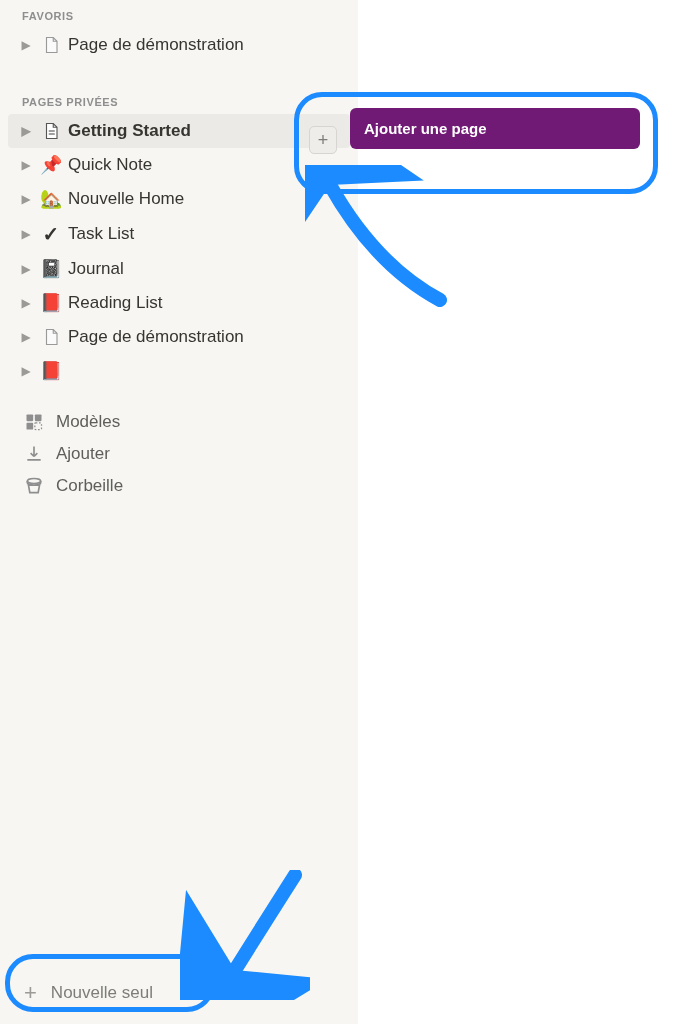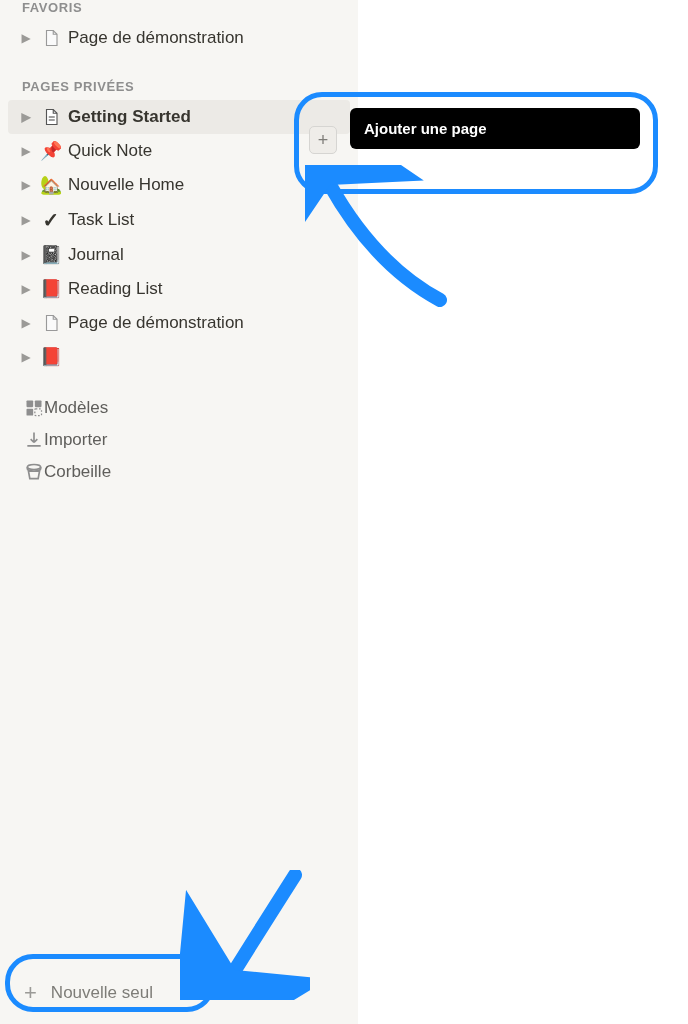--- a/index.html
+++ b/index.html
@@ -16,25 +16,25 @@
       height: 100%;
       background: #f7f6f3;
       display: flex;
       flex-direction: column;
       position: relative;
     }
     .section {
       padding: 0 8px;
     }
     .section-header {
-      font-size: 13px;
+      font-size: 11px;
       font-weight: 600;
       letter-spacing: 0.6px;
       color: #8e8e8e;
-      padding: 0 14px 6px 14px;
+      padding: 10px 14px 6px 14px;
       display: flex;
       justify-content: space-between;
     }
     .pages-private-header {
       margin-top: 24px;
     }
     .item {
       display: flex;
       align-items: center;
       padding: 6px 10px;
@@ -78,20 +78,21 @@
     .utility-section {
       padding: 18px 8px 0 8px;
     }
     .utility-item {
       display: flex;
       align-items: center;
       padding: 6px 16px;
       cursor: pointer;
       font-size: 17px;
       color: #5f5e5b;
+      gap: 12px;
     }
     .utility-icon {
       width: 20px;
       height: 20px;
       display: inline-flex;
       align-items: center;
       justify-content: center;
       color: #8e8e8e;
     }
     .spacer { flex: 1; }
@@ -118,21 +119,21 @@
       font-size: 18px;
       position: absolute;
       left: 309px;
       top: 126px;
       cursor: pointer;
     }
     .tooltip {
       position: absolute;
       left: 350px;
       top: 108px;
-      background: #000000;
+      background: #701a75;
       color: #fff;
       padding: 10px 14px;
       border-radius: 6px;
       width: 290px;
       font-size: 15px;
       line-height: 1.4;
     }
     .tooltip-title {
       font-weight: 600;
       color: #fff;
@@ -275,21 +276,21 @@
           </svg>
       </span>
       <span>Modèles</span>
     </div>
     <div class="utility-item">
       <span class="utility-icon">
         <svg viewBox="0 0 24 24" width="20" height="20" fill="none" stroke="#8e8e8e" stroke-width="2">
             <path d="M12 3v12m0 0l-4-4m4 4l4-4M4 19h16"></path>
           </svg>
       </span>
-      <span>Importer</span>
+      <span>Ajouter</span>
     </div>
     <div class="utility-item">
       <span class="utility-icon">
         <svg viewBox="0 0 24 24" width="20" height="20" fill="none" stroke="#8e8e8e" stroke-width="2">
             <ellipse cx="12" cy="6" rx="8" ry="3"></ellipse>
             <path d="M4 6v2c0 1.5 3.5 3 8 3s8-1.5 8-3V6M5 9l2 11h10l2-11"></path>
           </svg>
       </span>
       <span>Corbeille</span>
     </div>

